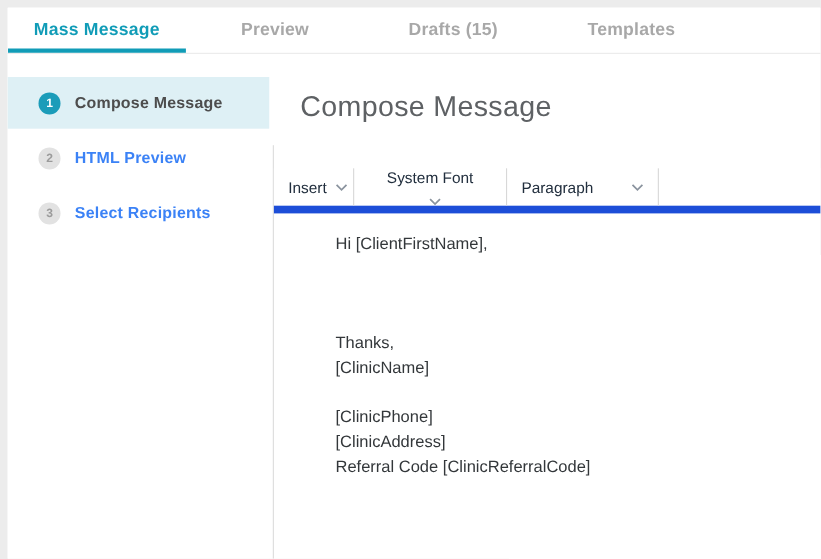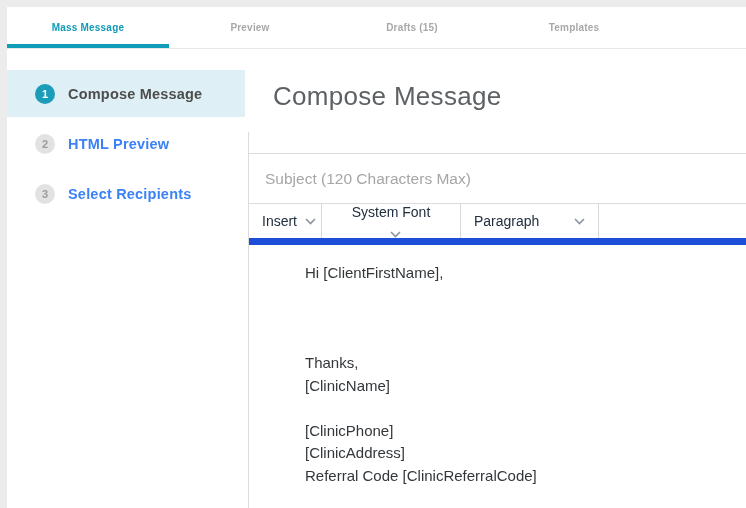--- a/index.html
+++ b/index.html
@@ -14,21 +14,21 @@
     background:#ffffff;
   }
   
   .tabbar {
     position:absolute; top:0; left:0; right:0; height:42px;
     display:flex; border-bottom:1px solid #e8e8e8; background:#fff;
   }
   .tab {
     width:162px; height:100%;
     display:flex; align-items:center; justify-content:center;
-    font-size:10px; font-weight:700; color:#a8a8a8;
+    font-size:16px; font-weight:700; color:#a8a8a8;
     cursor:pointer; letter-spacing:.2px;
   }
   .tab.active {
     color:#119cb7;
     box-shadow: inset 0 -4px 0 #119cb7;
   }
   
   .sidebar {
     position:absolute; top:42px; left:0; width:238px; bottom:0;
     background:#fff; padding-top:21px;
@@ -117,23 +117,20 @@
         <span class="lbl">Select Recipients</span>
       </div>
     </div>
 
     <div class="main">
       <div class="page-title">Compose Message</div>
 
       <div class="editor-panel">
         <div class="panel-spacer"></div>
 
-        <div class="subject-row">
-          <input type="text" value="" placeholder="Subject (120 Characters Max)" style="">
-        </div>
 
         <div class="toolbar">
           <div class="tb-group tb-insert">
             <span>Insert</span>
             <span class="chev">
               <svg width="11" height="7" viewBox="0 0 11 7">
                   <path d="M1 1l4.5 4.5L10 1" fill="none" stroke="#8a939e" stroke-width="1.6"></path>
                 </svg>
             </span>
           </div>

